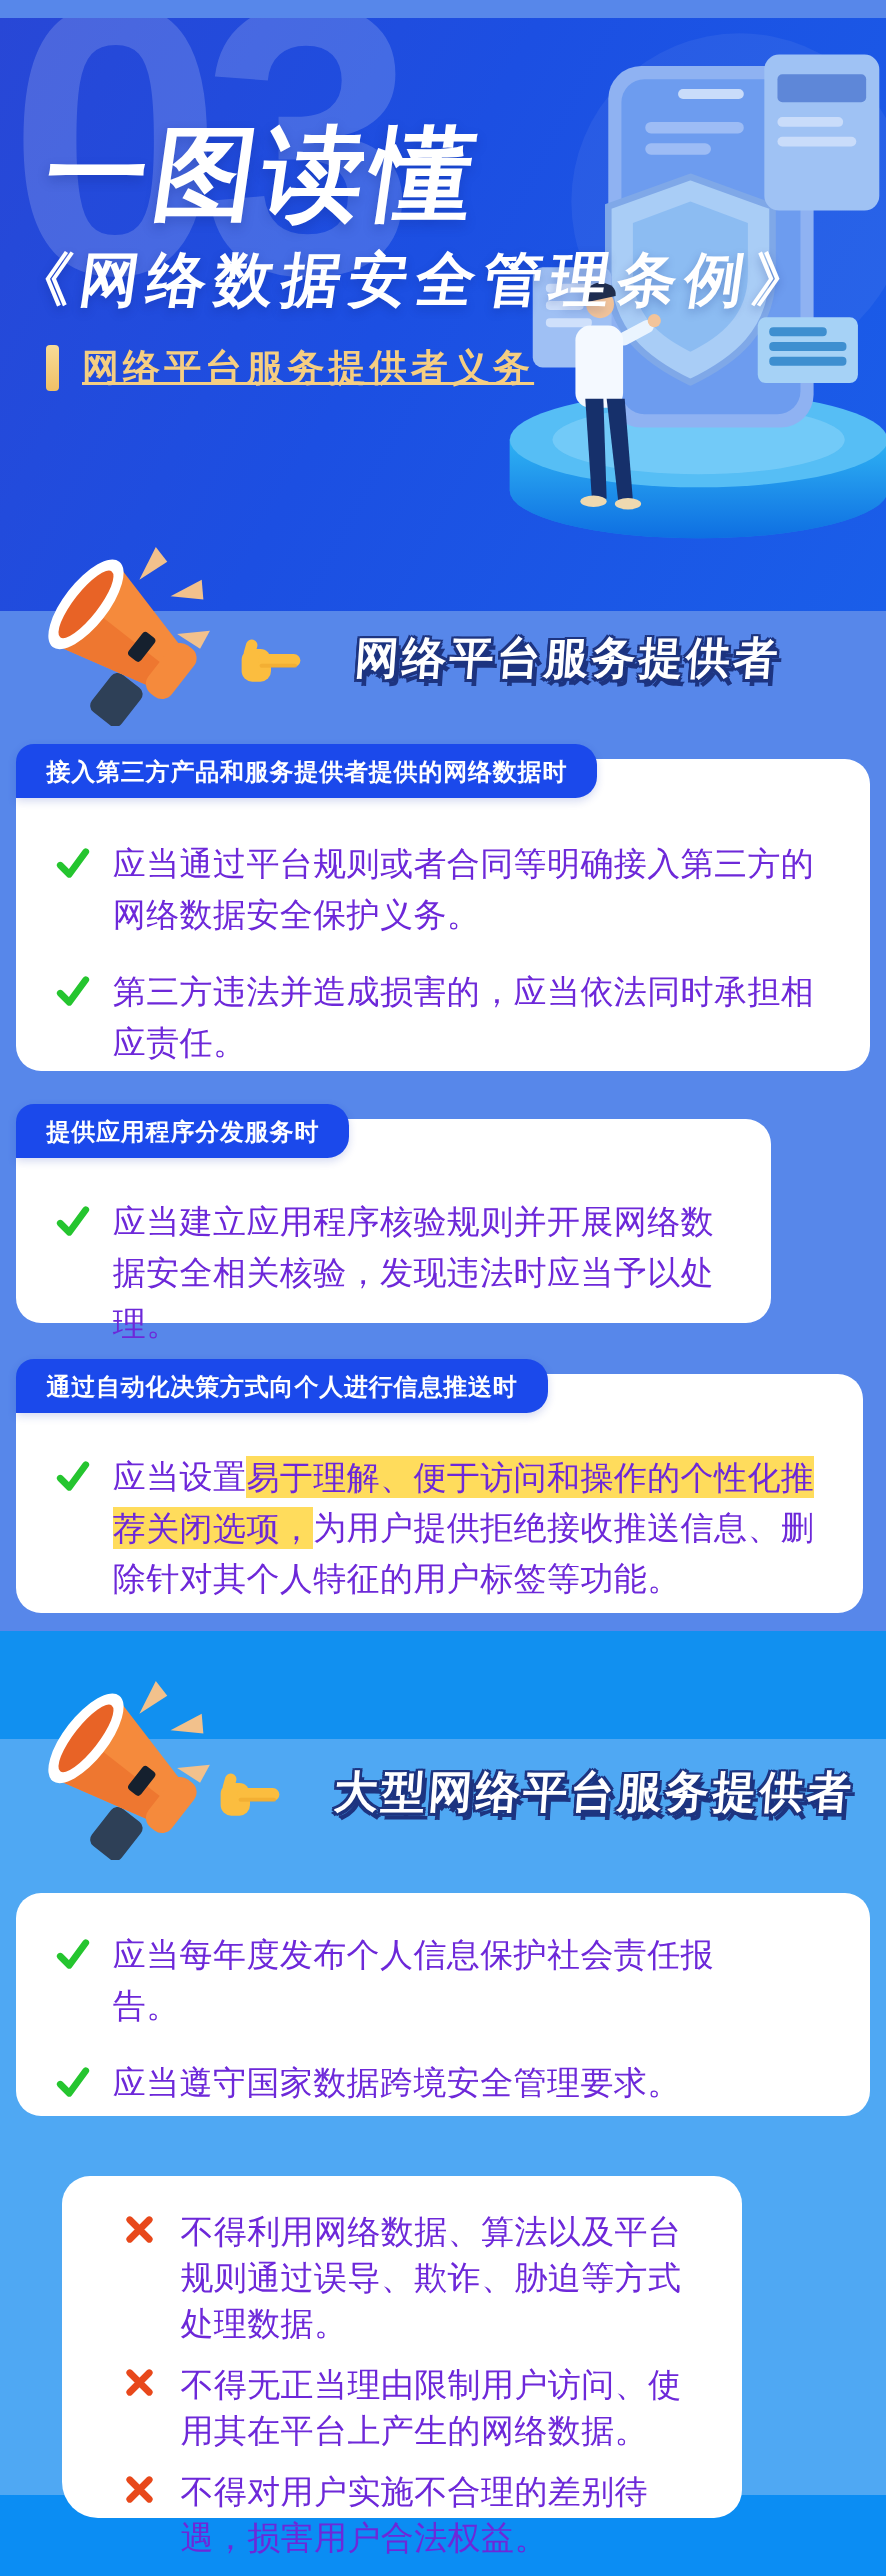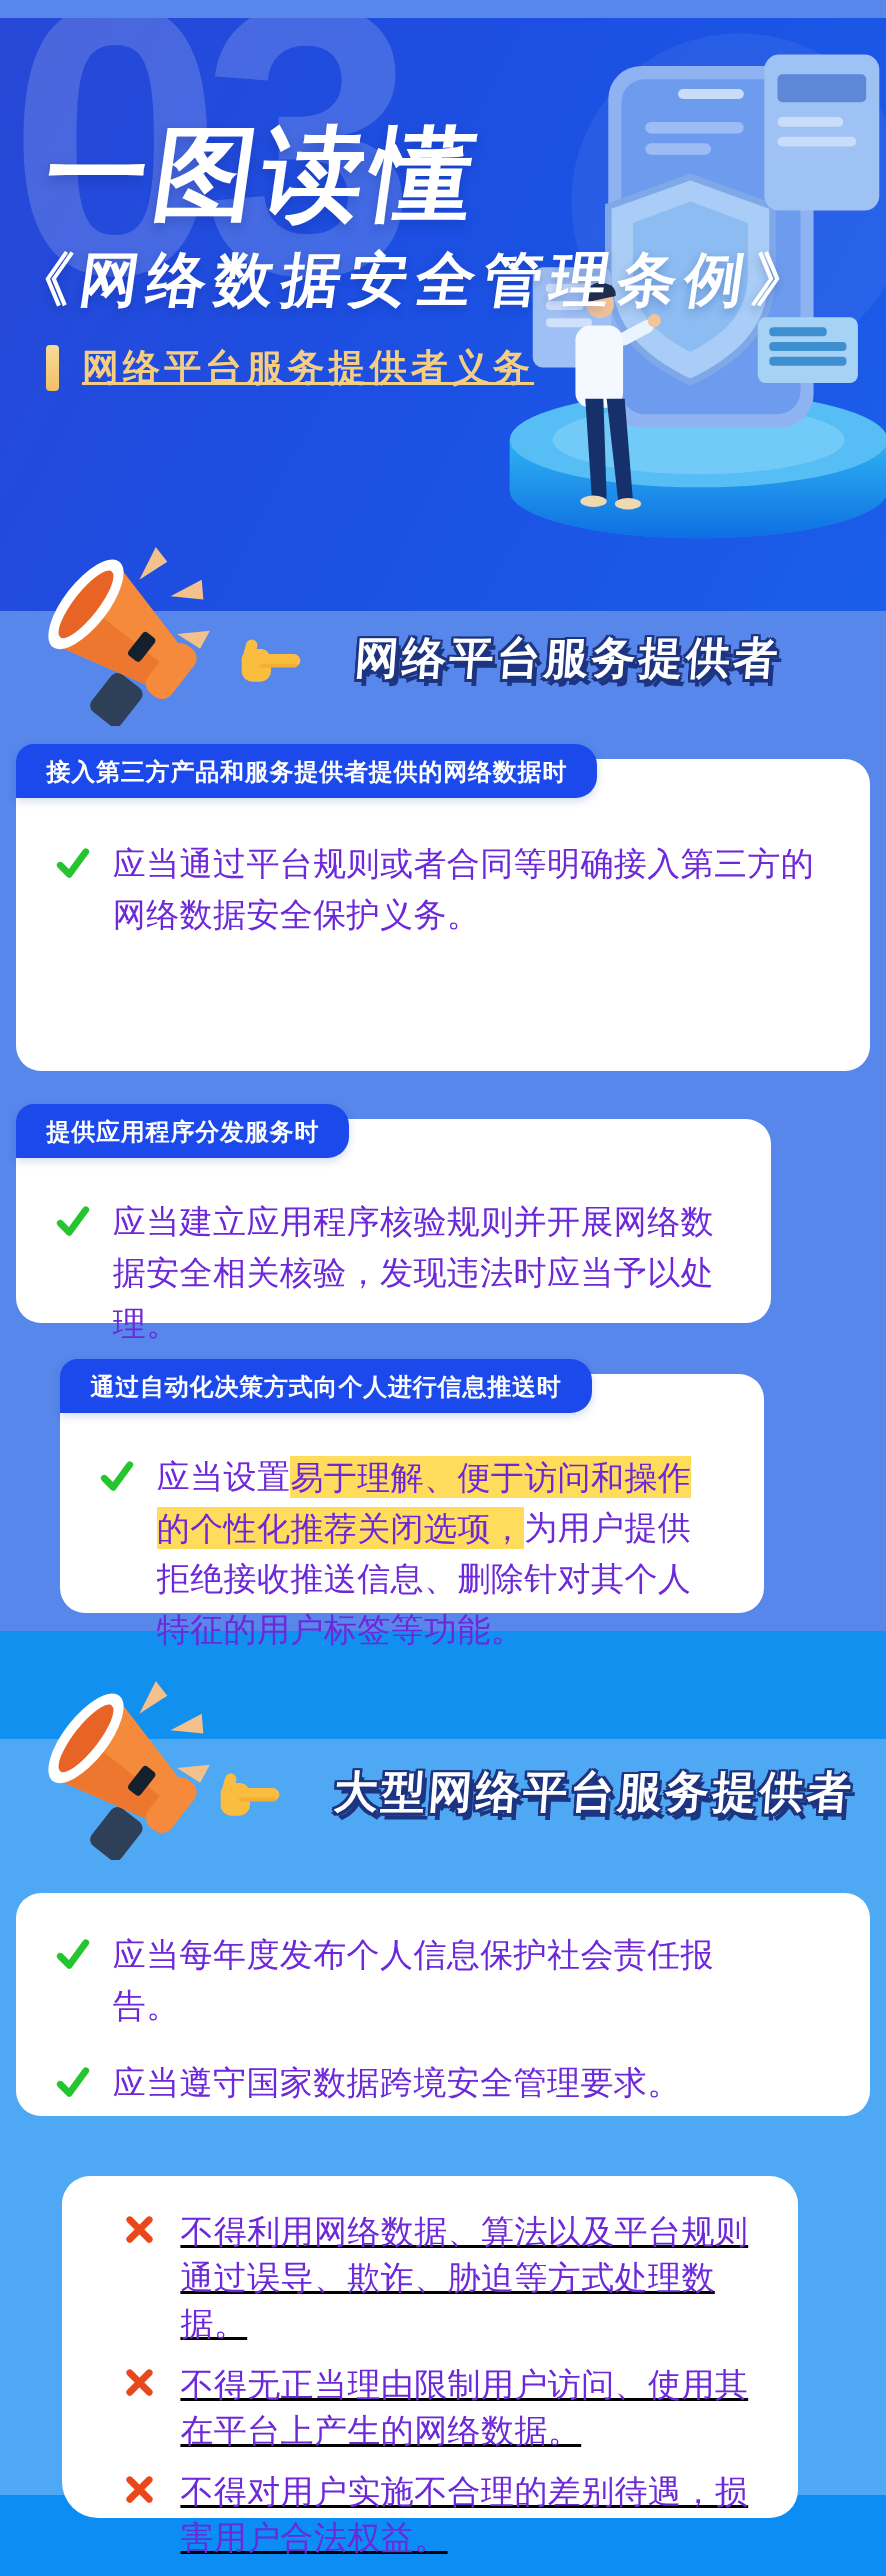--- a/index.html
+++ b/index.html
@@ -51,23 +51,23 @@
       0 -2.5px 0 #1D3480, 0 2.5px 0 #1D3480, -2.5px 0 0 #1D3480, 2.5px 0 0 #1D3480,
       5px 6.6px 0 #1D3480;
   }
   #sh1 .section-label{left:355px;}
   #sh2 .section-label{left:334px;}
 
   
   .card{position:absolute;background:#FFFFFF;border-radius:25px;box-sizing:border-box;}
   #card1{left:16.4px;top:759px;width:854px;height:312px;padding:79px 46px 0 39px;}
   #card2{left:16.4px;top:1119px;width:755px;height:204px;padding:77px 46px 0 39px;}
-  #card3{left:16.4px;top:1374px;width:704px;height:239px;padding:77px 46px 0 39px;margin-left:44px;}
+  #card3{left:16.4px;top:1374px;width:847px;height:239px;padding:77px 46px 0 39px;}
   #card4{left:16.4px;top:1893px;width:854px;height:223px;padding:36px 140px 0 39px;}
-  #card5{left:62px;top:2176px;width:736px;height:342px;padding:33px 46px 15px 61px;border-radius:28px 28px 28px 36px;text-decoration:underline;}
+  #card5{left:62px;top:2176px;width:680px;height:342px;padding:33px 46px 15px 61px;border-radius:28px 28px 28px 36px;}
   .tag{
     position:absolute;left:0;top:-15px;background:#1B49EB;color:#FFFFFF;
     font-size:24px;font-weight:700;line-height:1;letter-spacing:0.8px;
     padding:15.6px 30px 14px 30px;border-radius:18px 21.4px 21.4px 0;white-space:nowrap;
     box-shadow:0 3.3px 8.2px rgba(20,50,180,0.18);
   }
   .item{display:flex;align-items:flex-start;}
   .item + .item{margin-top:26px;}
   #card5 .item + .item{margin-top:15px;}
   .marker{flex:none;width:36px;height:36px;margin:6.6px 21.4px 0 0;}
@@ -190,20 +190,28 @@
   <div class="card" id="card1">
     <div class="tag">接入第三方产品和服务提供者提供的网络数据时</div>
     <div class="item">
       <span class="marker">
         <svg width="36" height="36" viewBox="0 0 48 48">
             <path d="M7 27 L19 39 L41 9" stroke="#25C52F" stroke-width="9" fill="none" stroke-linecap="round" stroke-linejoin="round"></path>
           </svg>
       </span>
       <p>应当通过平台规则或者合同等明确接入第三方的网络数据安全保护义务。</p>
     </div>
+    <div class="item">
+      <span class="marker">
+        <svg width="36" height="36" viewBox="0 0 48 48">
+            <path d="M7 27 L19 39 L41 9" stroke="#25C52F" stroke-width="9" fill="none" stroke-linecap="round" stroke-linejoin="round"></path>
+          </svg>
+      </span>
+      <p>第三方违法并造成损害的，应当依法同时承担相应责任。</p>
+    </div>
   </div>
 
   <div class="card" id="card2">
     <div class="tag">提供应用程序分发服务时</div>
     <div class="item">
       <span class="marker">
         <svg width="36" height="36" viewBox="0 0 48 48">
             <path d="M7 27 L19 39 L41 9" stroke="#25C52F" stroke-width="9" fill="none" stroke-linecap="round" stroke-linejoin="round"></path>
           </svg>
       </span>

